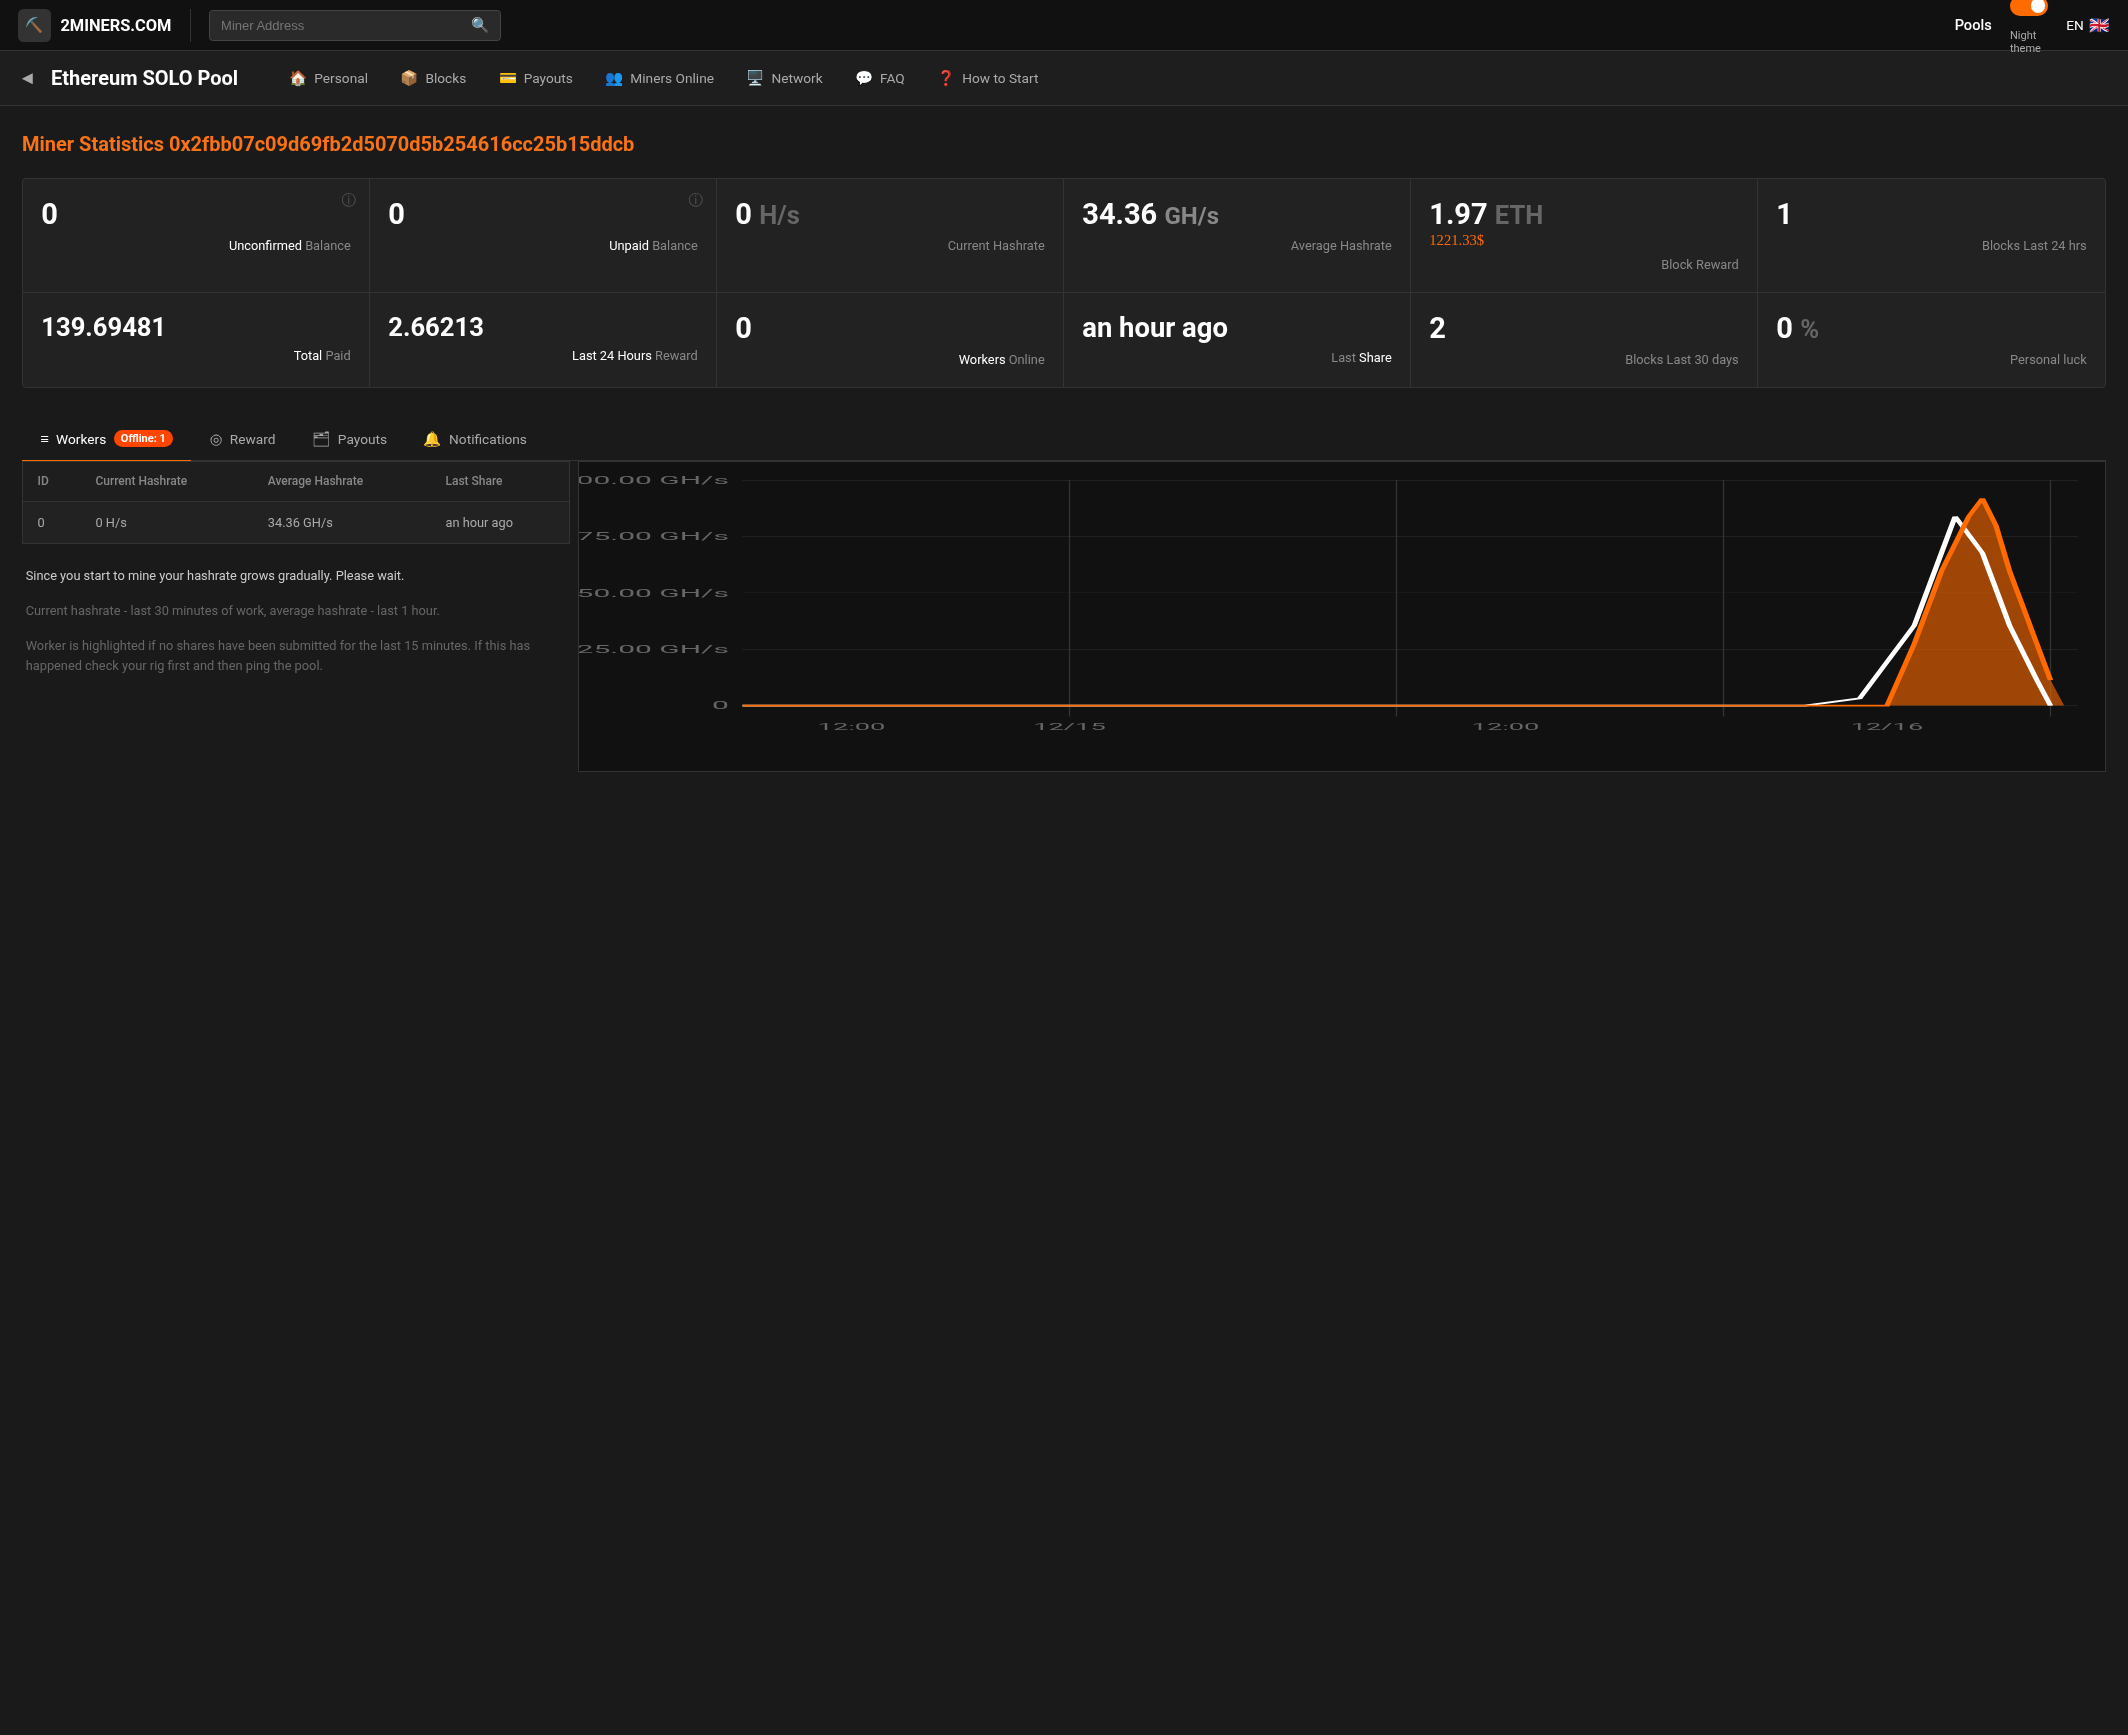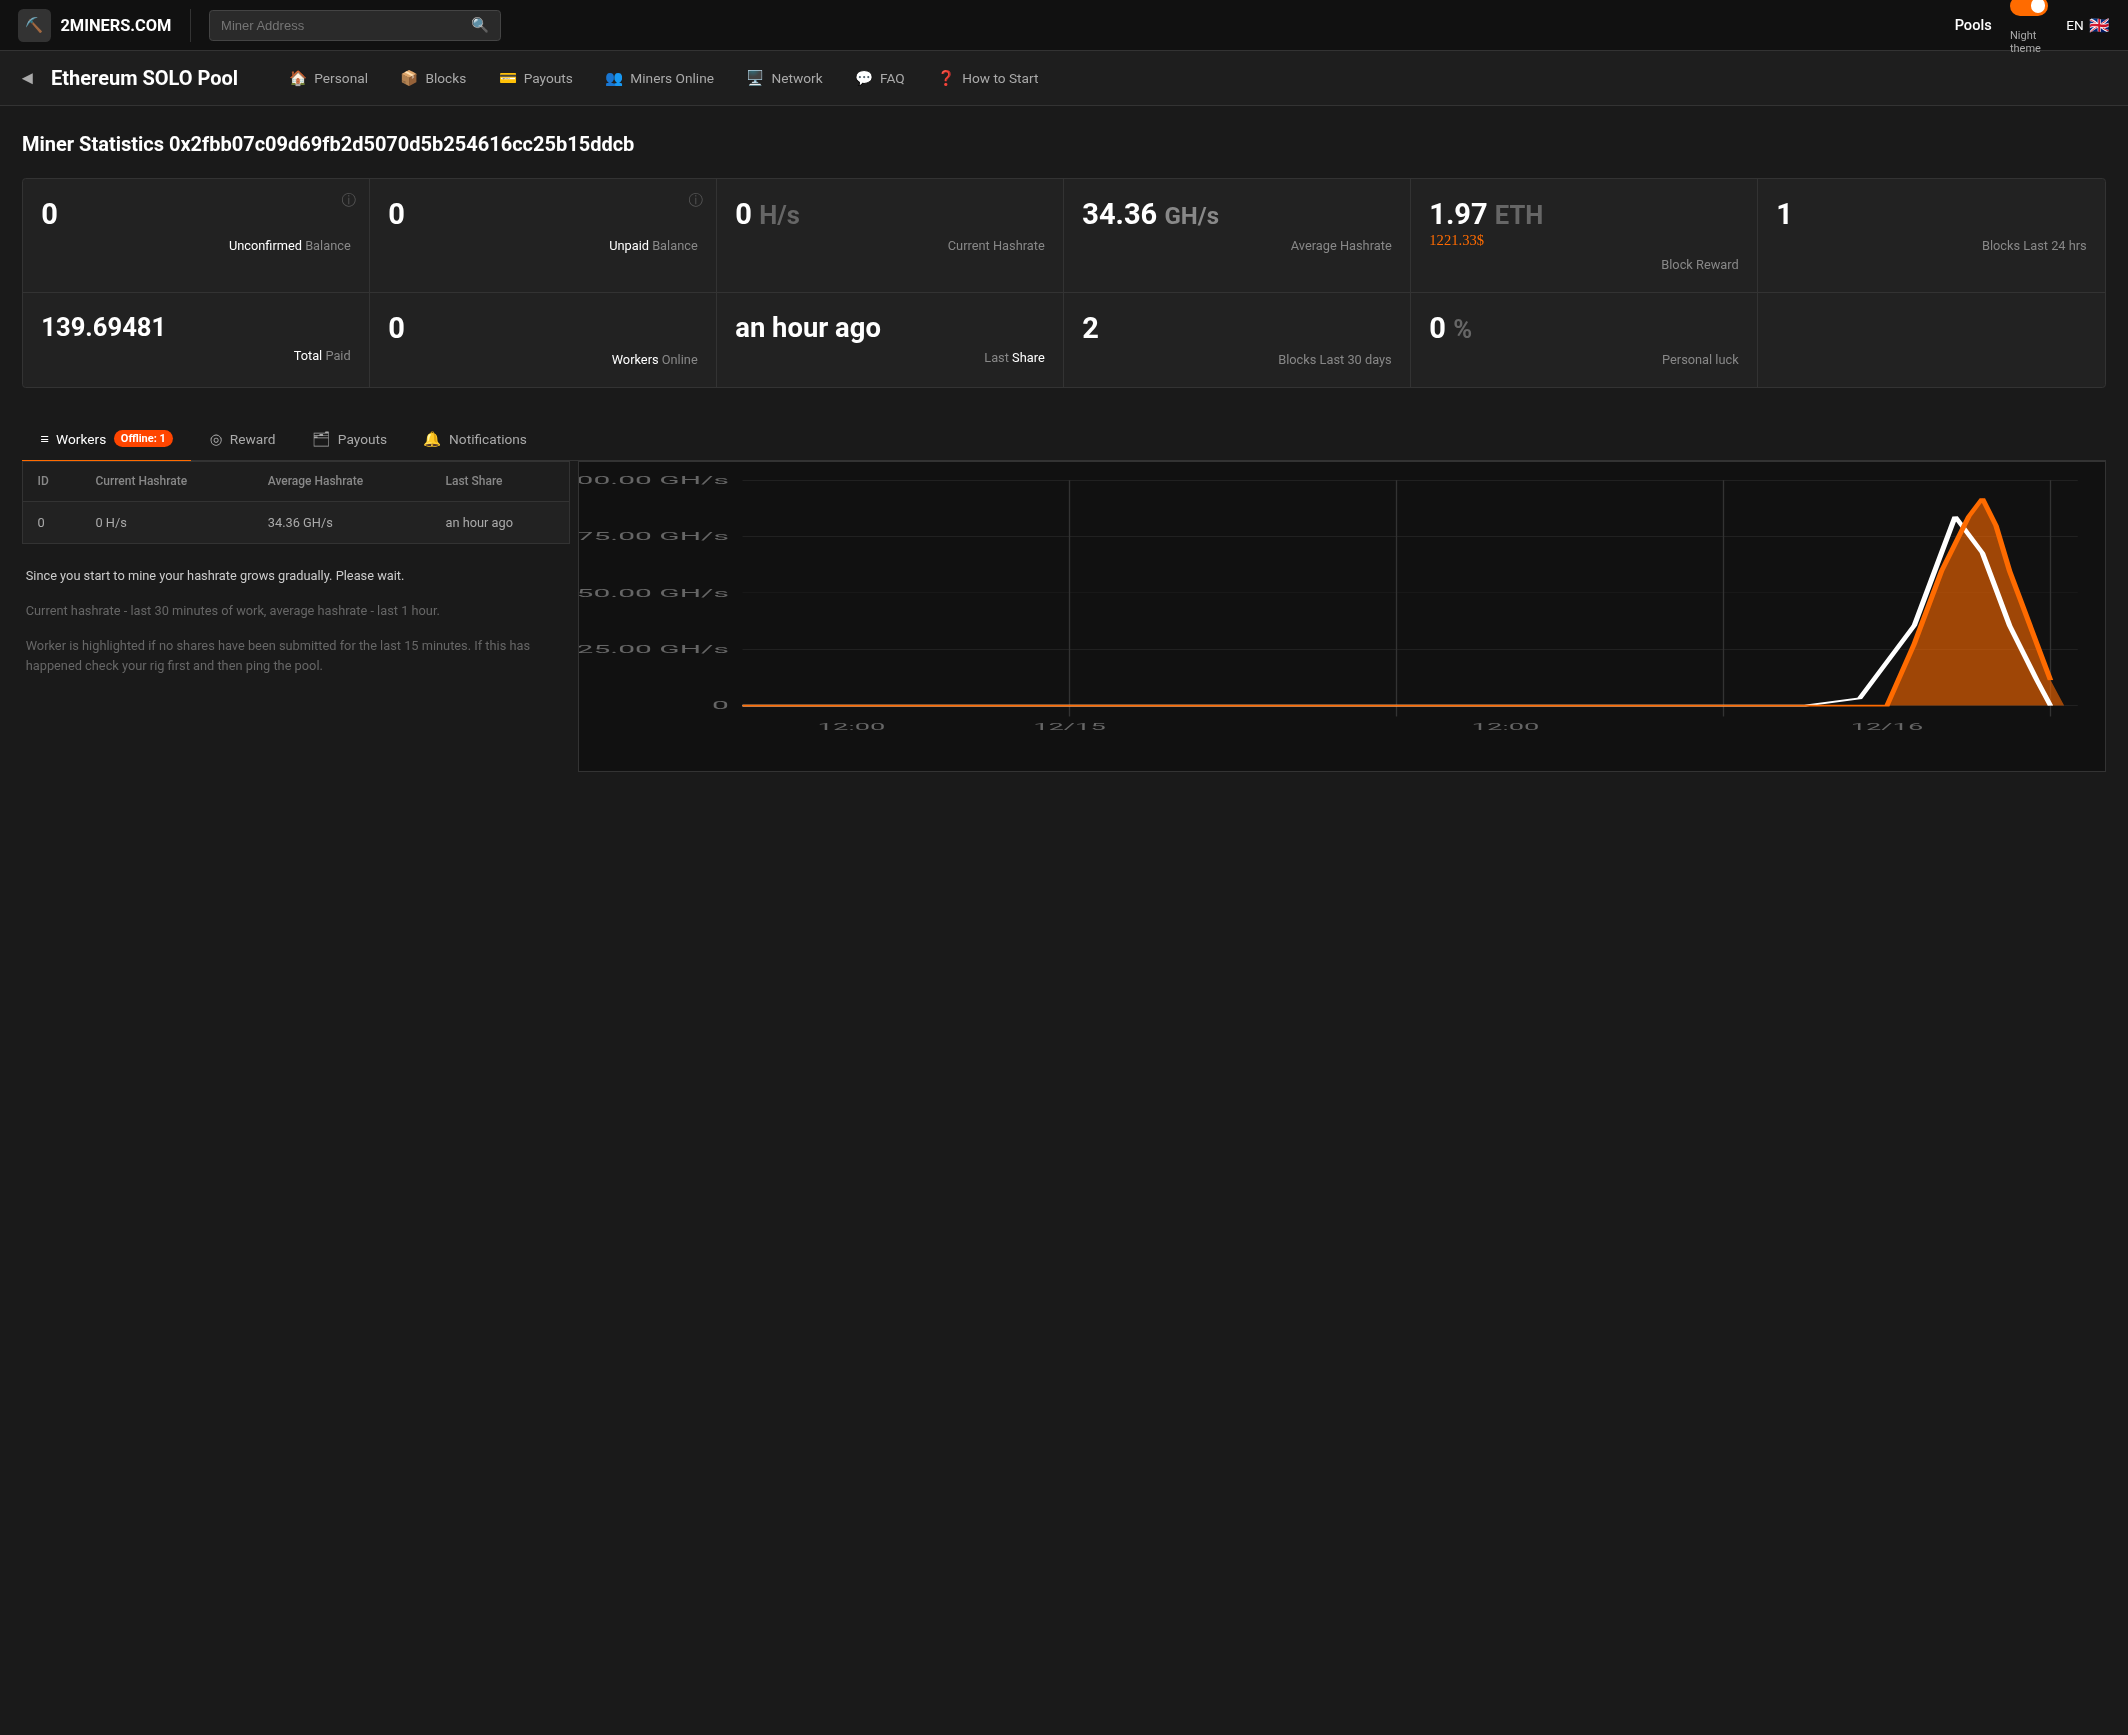--- a/index.html
+++ b/index.html
@@ -152,21 +152,21 @@
     .nav-item-icon { font-size: 14.6px; }
 
     
     .main {
       padding: 25.6px 22px;
     }
     .miner-title {
       font-size: 20px;
       font-weight: bold;
       margin-bottom: 22px;
-      color: #ffffff;
+      color: #f97316;
     }
 
     
     .stats-grid {
       display: grid;
       grid-template-columns: repeat(6, 1fr);
       gap: 0;
       border: 0.9px solid #333;
       border-radius: 3.7px;
       overflow: hidden;
@@ -416,20 +416,24 @@
       <div class="stat-label">Block Reward</div>
     </div>
     <div class="stat-cell">
       <div class="stat-value">1</div>
       <div class="stat-label">Blocks Last 24 hrs</div>
     </div>
 
     <div class="stat-cell">
       <div class="stat-value large-value">139.69481</div>
       <div class="stat-label"><span class="highlight">Total</span> Paid</div>
+    </div>
+    <div class="stat-cell">
+      <div class="stat-value large-value">2.66213</div>
+      <div class="stat-label"><span class="highlight">Last 24 Hours</span> Reward</div>
     </div>
     <div class="stat-cell">
       <div class="stat-value">0</div>
       <div class="stat-label"><span class="highlight">Workers</span> Online</div>
     </div>
     <div class="stat-cell">
       <div class="stat-value medium-value">an hour ago</div>
       <div class="stat-label">Last <span class="highlight">Share</span></div>
     </div>
     <div class="stat-cell">

